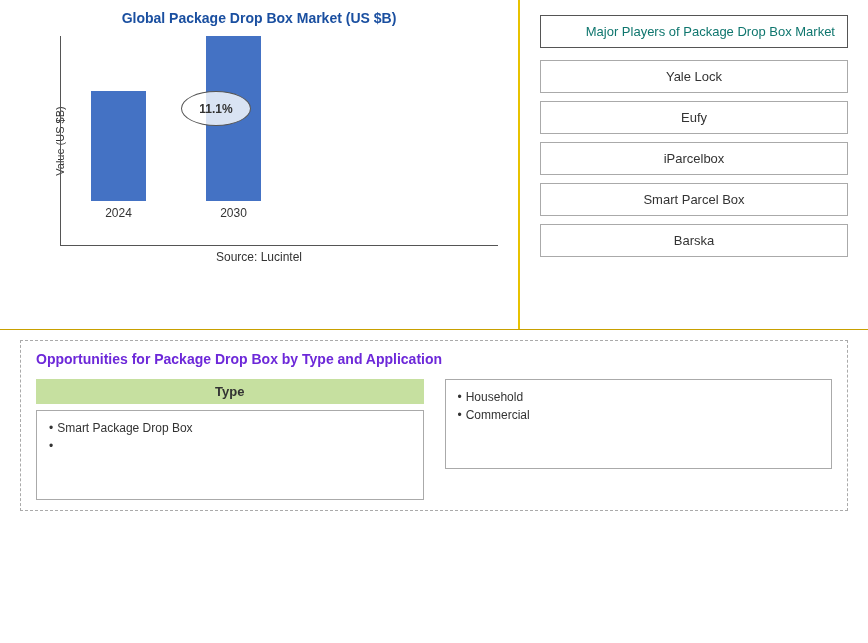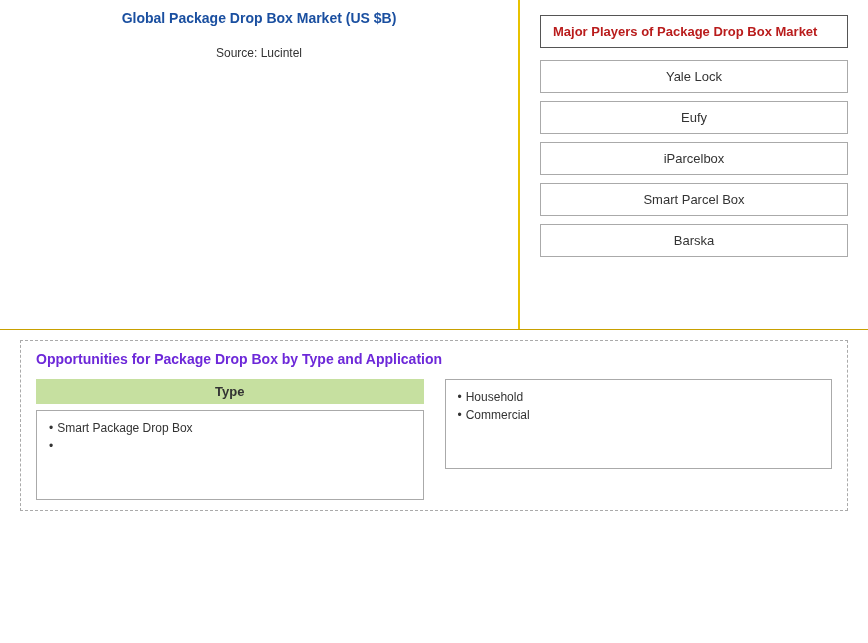--- a/index.html
+++ b/index.html
@@ -105,36 +105,36 @@
     .cagr-text {
       font-size: 12px;
       font-weight: bold;
       color: #333;
     }
 
     .source-text {
       text-align: center;
       font-size: 12px;
       color: #333;
-      margin-top: 20px;
+      margin-top: 4px;
     }
 
     
     .players-area {
       flex: 1;
       padding: 15px 20px;
     }
 
     .players-title {
       border: 1.5px solid #555;
       padding: 8px 12px;
-      text-align: left;
-      font-weight: bold;
-      font-size: 13px;
-      color: #b91c1c;
+      text-align: right;
+      font-weight: normal;
+      font-size: 13px;
+      color: #0f766e;
       margin-bottom: 12px;
     }
 
     .player-item {
       border: 1px solid #aaa;
       padding: 8px 1px;
       text-align: center;
       font-size: 13px;
       color: #333;
       margin-bottom: 8px;
@@ -200,20 +200,42 @@
 
   </style>
 </head>
 <body>
 
 <div class="top-section">
 
   <div class="chart-area">
     <div class="chart-title">Global Package Drop Box Market (US $B)</div>
 
+    <div class="chart-container">
+      <div class="y-axis-label">Value (US $B)</div>
+
+      <div class="bars-area">
+
+        <div class="cagr-container">
+          <div class="cagr-ellipse">
+            <span class="cagr-text">11.1%</span>
+          </div>
+        </div>
+
+        <div class="bar-group">
+          <div class="bar" style="height: 110px;"></div>
+          <div class="bar-label">2024</div>
+        </div>
+
+        <div class="bar-group">
+          <div class="bar" style="height: 165px;"></div>
+          <div class="bar-label">2030</div>
+        </div>
+      </div>
+    </div>
 
     <div class="source-text">Source: Lucintel</div>
   </div>
 
   <div class="players-area">
     <div class="players-title">Major Players of Package Drop Box Market</div>
 
     <div class="player-item">Yale Lock</div>
     <div class="player-item">Eufy</div>
     <div class="player-item">iParcelbox</div>

